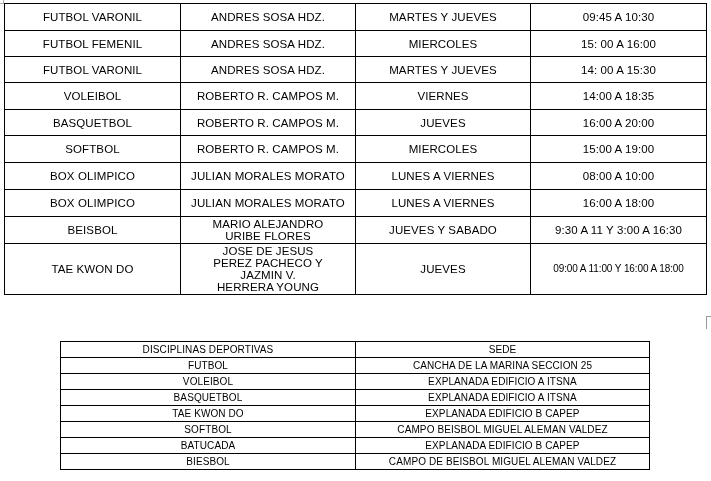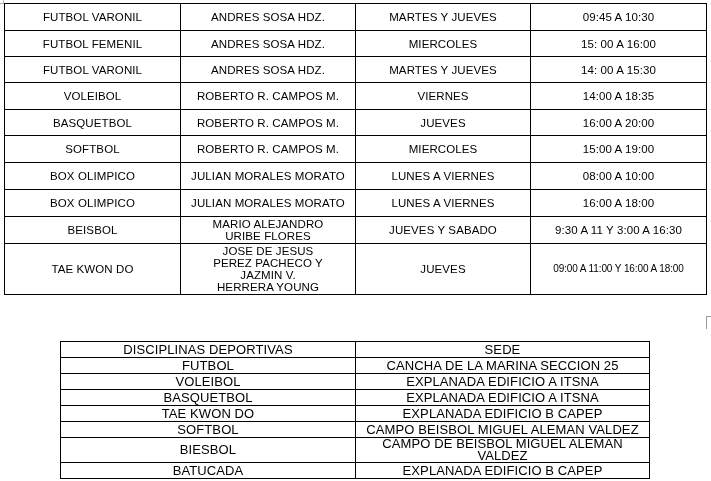--- a/index.html
+++ b/index.html
@@ -16,21 +16,21 @@
     font-size: 11.5px; line-height: 12px;
     letter-spacing: 0.1px;
   }
   #schedule-table { left: 4px; top: 3px; width: 702px; }
   #schedule-table td { border-width: 1.5px; }
   #schedule-table .hdr td { height: 26px; }
   #schedule-table .r td { height: 25px; }
   #schedule-table .r2 td { height: 26px; }
   #schedule-table .r3 td { height: 40px; }
   #venue-table { left: 60px; top: 341px; width: 589px; }
-  #venue-table td { height: 15px; font-size: 13px; line-height: 12px; }
+  #venue-table td { height: 15px; font-size: 10px; line-height: 12px; }
   .corner-mark {
     position: absolute; left: 706px; top: 316px; width: 5px; height: 12px;
     border-left: 1px solid #9a9a9a; border-top: 1px solid #9a9a9a;
   }
   .corner-mark-tl {
     position: absolute; left: 0px; top: 0px; width: 3px; height: 3px;
     border-right: 1px solid #b0b0b0; border-bottom: 1px solid #b0b0b0;
   }
 </style>
 </head>
@@ -135,21 +135,21 @@
   </tr>
   <tr>
     <td>TAE KWON DO</td>
     <td>EXPLANADA EDIFICIO  B CAPEP</td>
   </tr>
   <tr>
     <td>SOFTBOL</td>
     <td>CAMPO BEISBOL MIGUEL ALEMAN VALDEZ</td>
   </tr>
   <tr>
+    <td>BATUCADA</td>
+    <td>EXPLANADA EDIFICIO  B CAPEP</td>
+  </tr>
+  <tr>
     <td>BIESBOL</td>
     <td>CAMPO DE BEISBOL MIGUEL ALEMAN VALDEZ</td>
-  </tr>
-  <tr>
-    <td>BATUCADA</td>
-    <td>EXPLANADA EDIFICIO  B CAPEP</td>
   </tr>
 </tbody>
   </table>
 
 </body></html>

